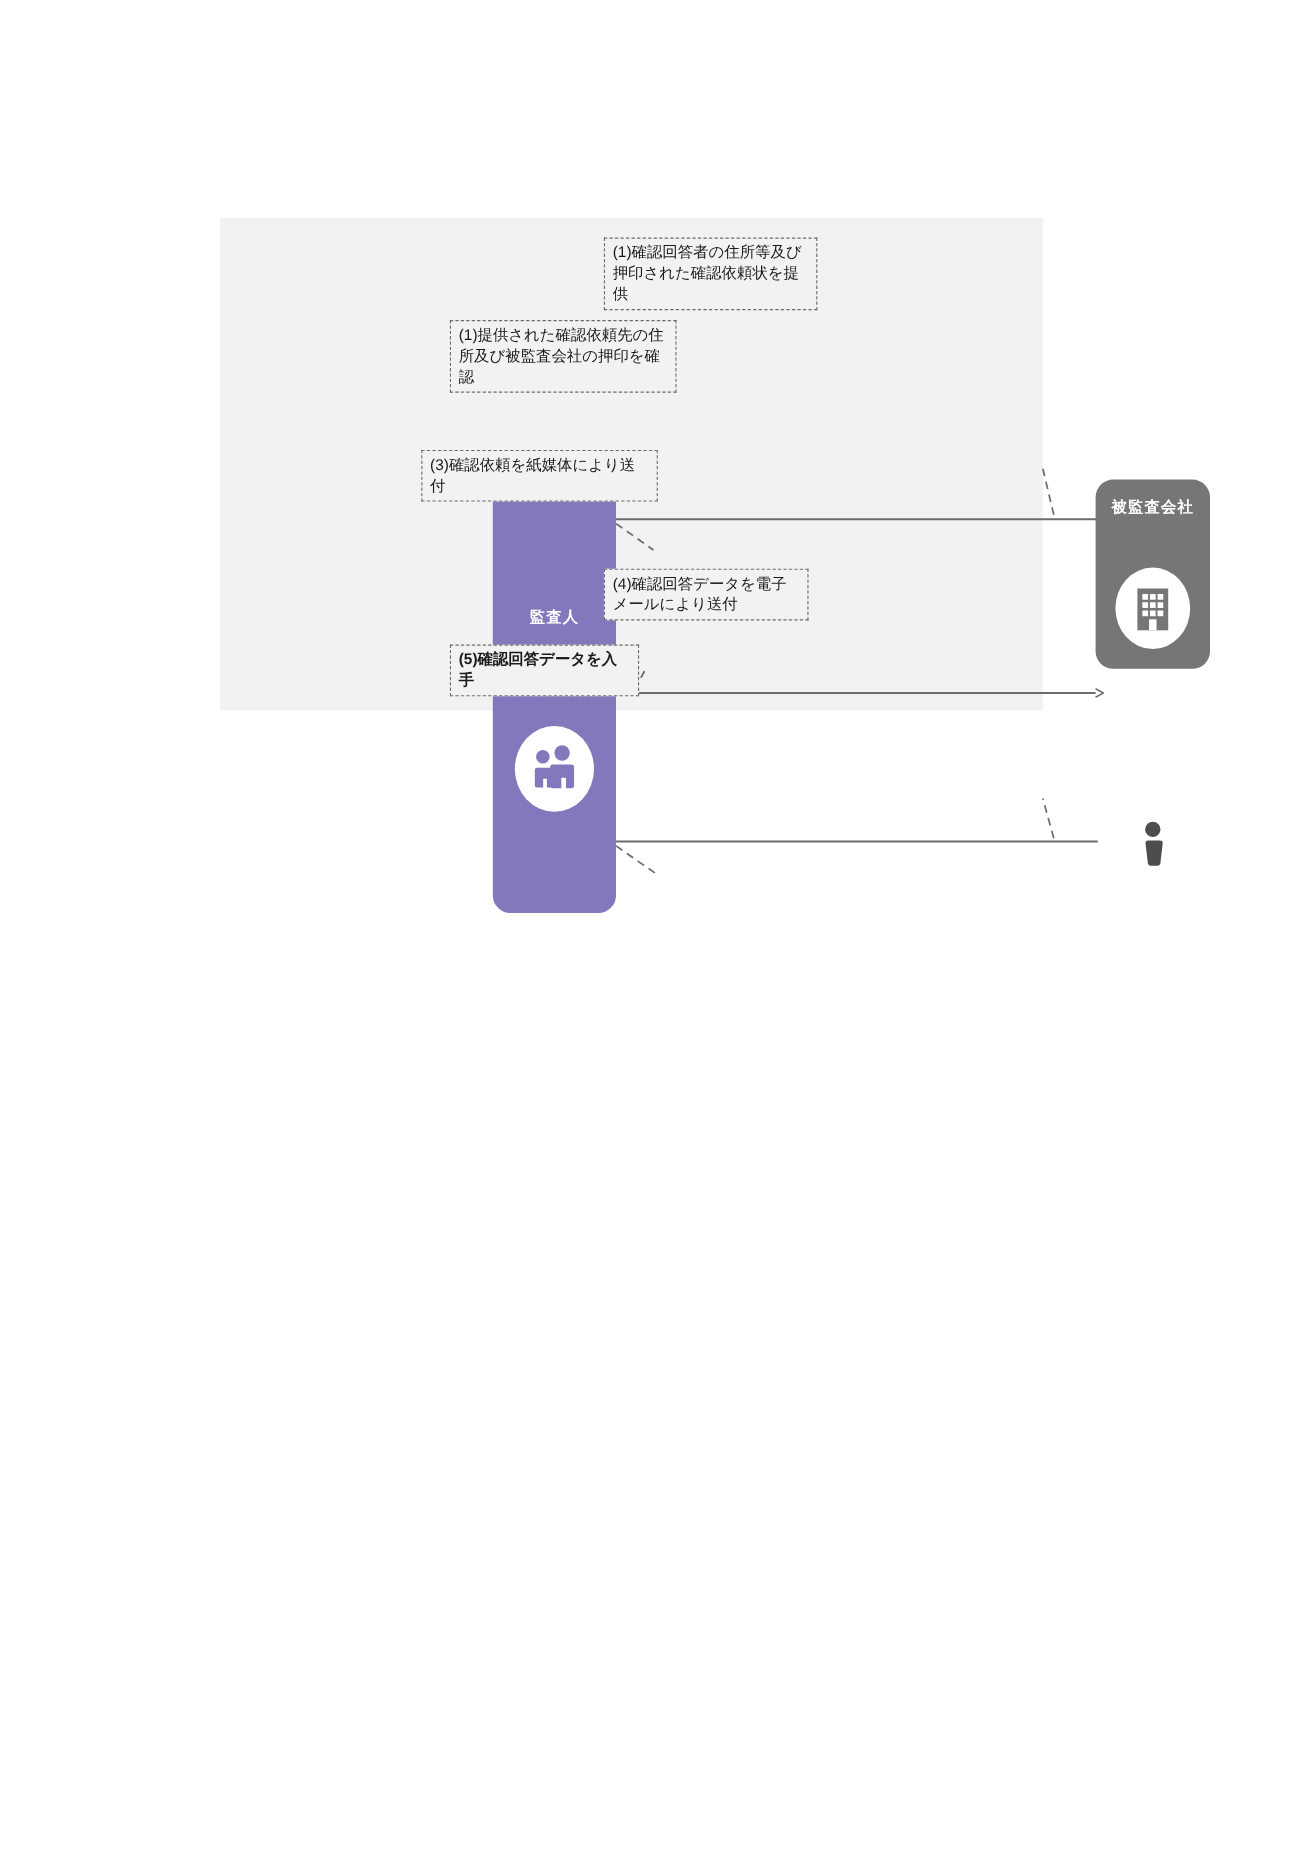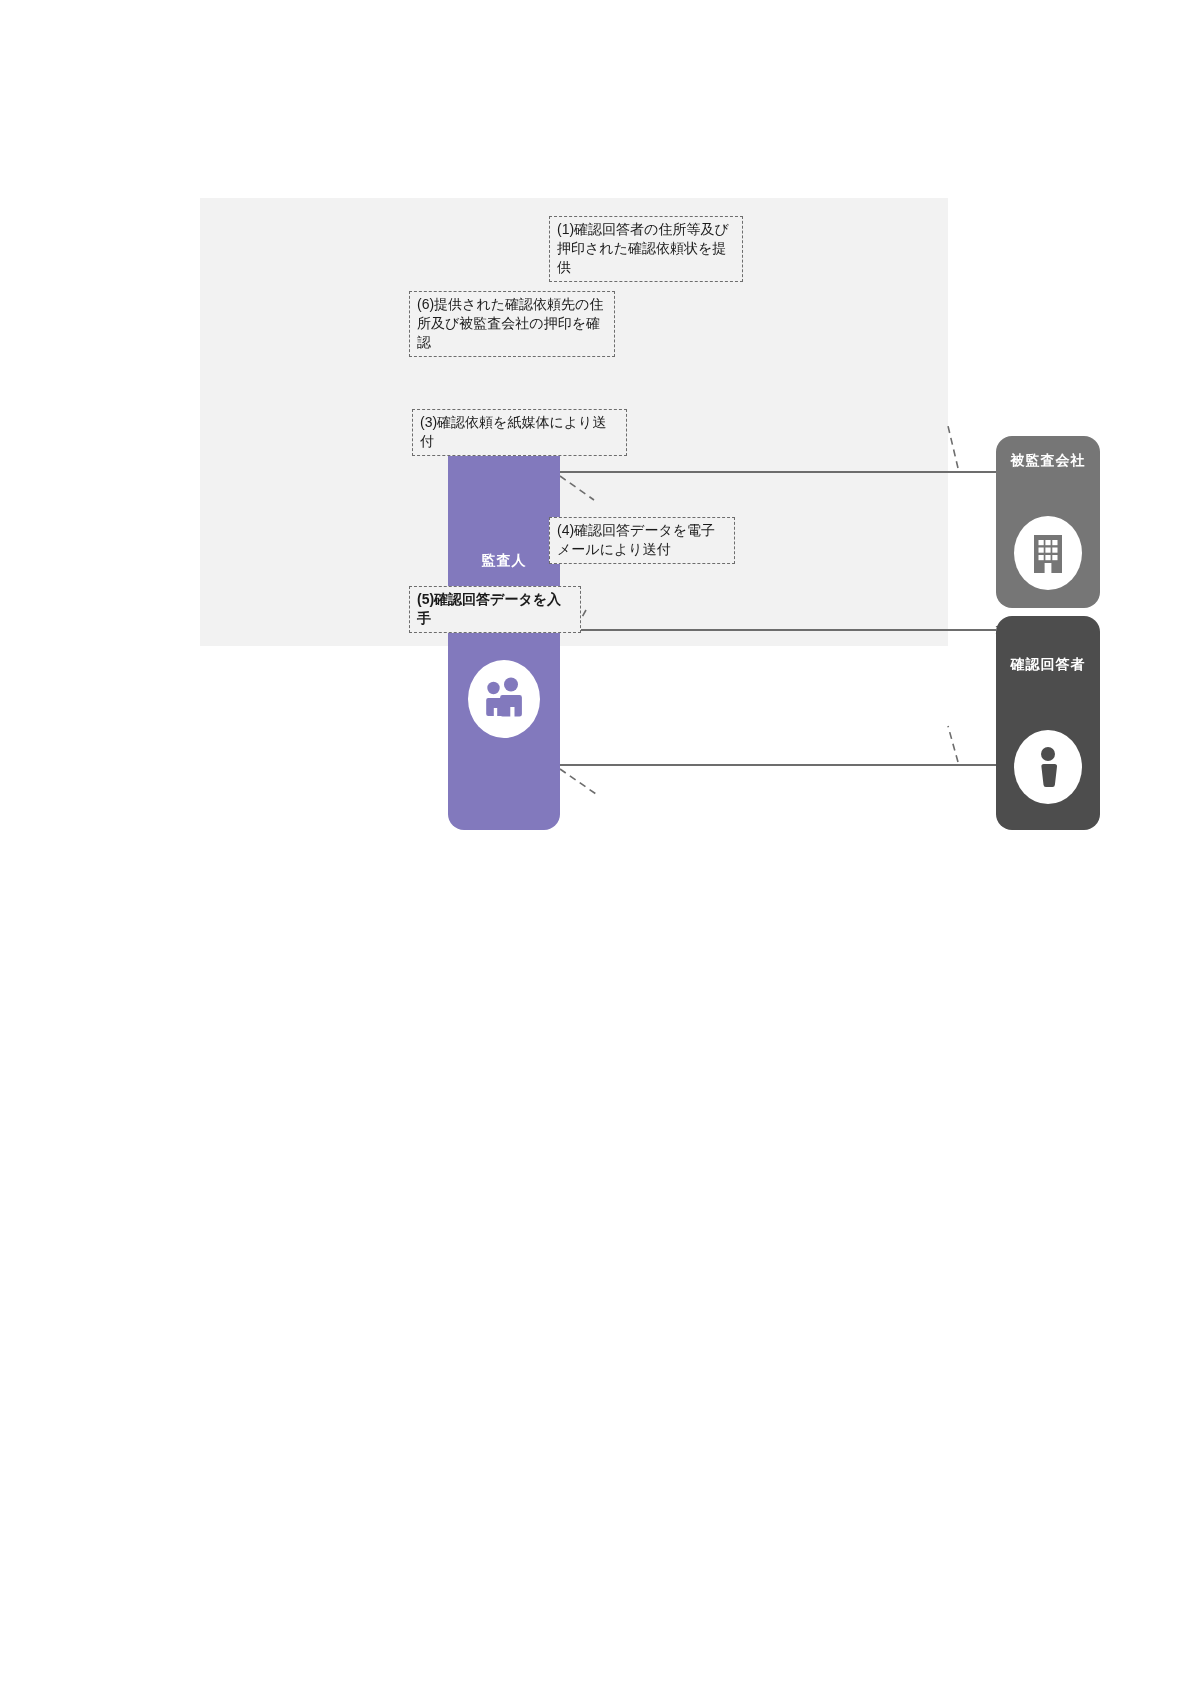--- a/index.html
+++ b/index.html
@@ -132,21 +132,21 @@
     padding: 3px 6px 4px 7px;
     font-size: 14px;
     line-height: 1.35;
     color: #1a1a1a;
     white-space: pre-line;
     letter-spacing: 0px;
   }
 
   #callout-1 { left: 549px; top: 216px; width: 194px; }
   #callout-2 { left: 409px; top: 291px; width: 206px; }
-  #callout-3 { left: 412px; top: 409px; width: 215px; }
+  #callout-3 { left: 383px; top: 409px; width: 215px; }
   #callout-4 { left: 549px; top: 517px; width: 186px; }
   #callout-5 { left: 409px; top: 586px; width: 172px; font-weight: bold; }
 </style>
 </head>
 <body>
 
 <div id="page">
 
   <div id="figure">
 
@@ -208,38 +208,35 @@
           <rect x="16.4" y="16.5" width="5.2" height="5.2"></rect>
           <rect x="23.3" y="16.5" width="5.2" height="5.2"></rect>
           <rect x="9.5" y="24" width="5.2" height="5.2"></rect>
           <rect x="16.4" y="24" width="5.2" height="5.2"></rect>
           <rect x="23.3" y="24" width="5.2" height="5.2"></rect>
           <rect x="15.6" y="32" width="6.8" height="10"></rect>
         </g>
       </svg>
     </div>
 
-    <div class="actor" id="actor-respondent">
-      <div class="actor-label">確認回答者</div>
-    </div>
 
     <div class="icon-badge" id="icon-respondent">
       <svg width="32" height="46" viewBox="0 0 32 46" aria-hidden="true">
         <circle cx="16" cy="10" r="7" fill="#4d4d4d"></circle>
         <path d="M9.4,20 h13.2 a2.4,2.4 0 0 1 2.4,2.6 l-2.1,18.2 a2.4,2.4 0 0 1 -2.4,2.2
                  h-6.6 a2.4,2.4 0 0 1 -2.4,-2.2 l-2.1,-18.2 a2.4,2.4 0 0 1 2.4,-2.6 z" fill="#4d4d4d"></path>
       </svg>
     </div>
 
   </div>
 
   <div class="callout" id="callout-1">(1)確認回答者の住所等及び
 押印された確認依頼状を提供</div>
 
-  <div class="callout" id="callout-2">(6)提供された確認依頼先の住
+  <div class="callout" id="callout-2">(1)提供された確認依頼先の住
 所及び被監査会社の押印を確認</div>
 
   <div class="callout" id="callout-3">(3)確認依頼を紙媒体により送付</div>
 
   <div class="callout" id="callout-4">(4)確認回答データを電子
 メールにより送付</div>
 
   <div class="callout" id="callout-5">(5)確認回答データを入手</div>
 
 </div>

